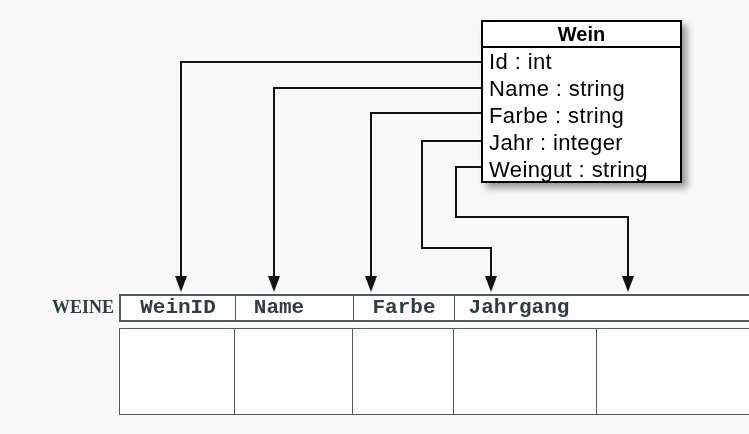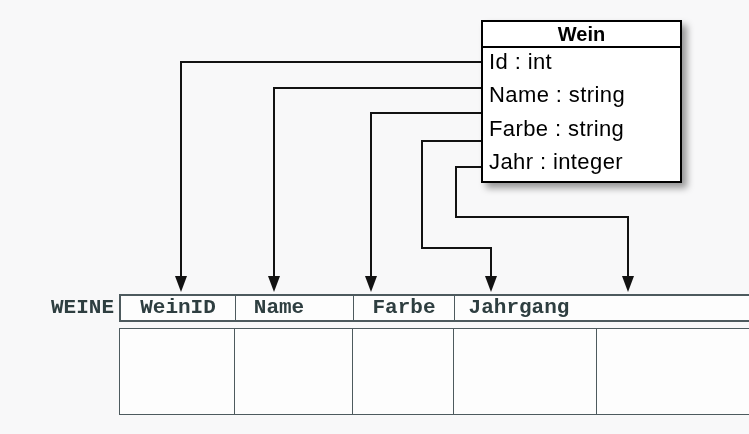--- a/index.html
+++ b/index.html
@@ -68,23 +68,23 @@
     white-space: nowrap;
   }
 
   
   .table-label {
     position: absolute;
     left: 26px; top: 294px;
     width: 88px; height: 27px;
     line-height: 27px;
     text-align: right;
-    font-family: Liberation Mono, monospace;
+    font-family: Liberation Serif, serif;
     font-weight: bold;
-    font-size: 21px;
+    font-size: 18px;
     color: #2e3e40;
     white-space: nowrap;
   }
   .table-header, .table-body {
     position: absolute;
     left: 119px;
     width: 652px;
     box-sizing: border-box;
     background: #fdfdfd;
     border: 2px solid #4d5a5e;
@@ -139,20 +139,21 @@
     </g>
   </svg>
 
   <div class="classbox">
     <div class="classbox-title">Wein</div>
     <div class="classbox-attrs">
       <div class="classbox-attr">Id : int</div>
       <div class="classbox-attr">Name : string</div>
       <div class="classbox-attr">Farbe : string</div>
       <div class="classbox-attr">Jahr : integer</div>
+      <div class="classbox-attr">Weingut : string</div>
     </div>
   </div>
 
   <div class="table-label">WEINE</div>
 
   <div class="table-header">
     <div class="table-cell col-0">WeinID</div>
     <div class="table-cell col-1">Name</div>
     <div class="table-cell col-2">Farbe</div>
     <div class="table-cell col-4">Jahrgang</div>

